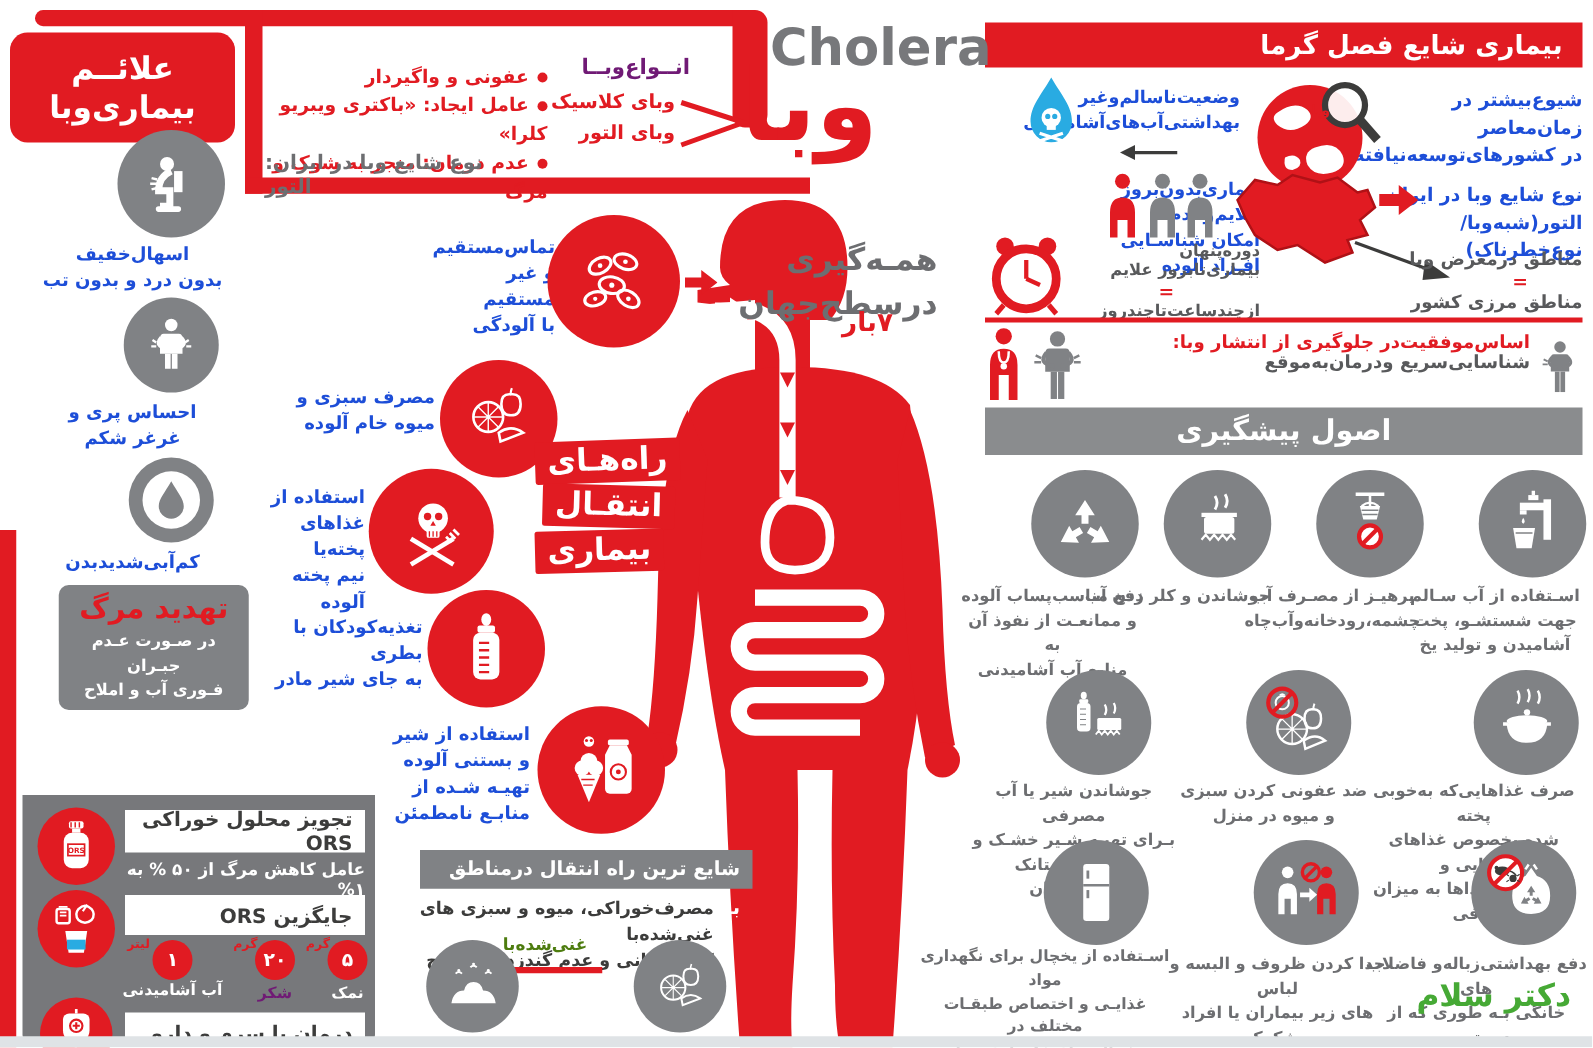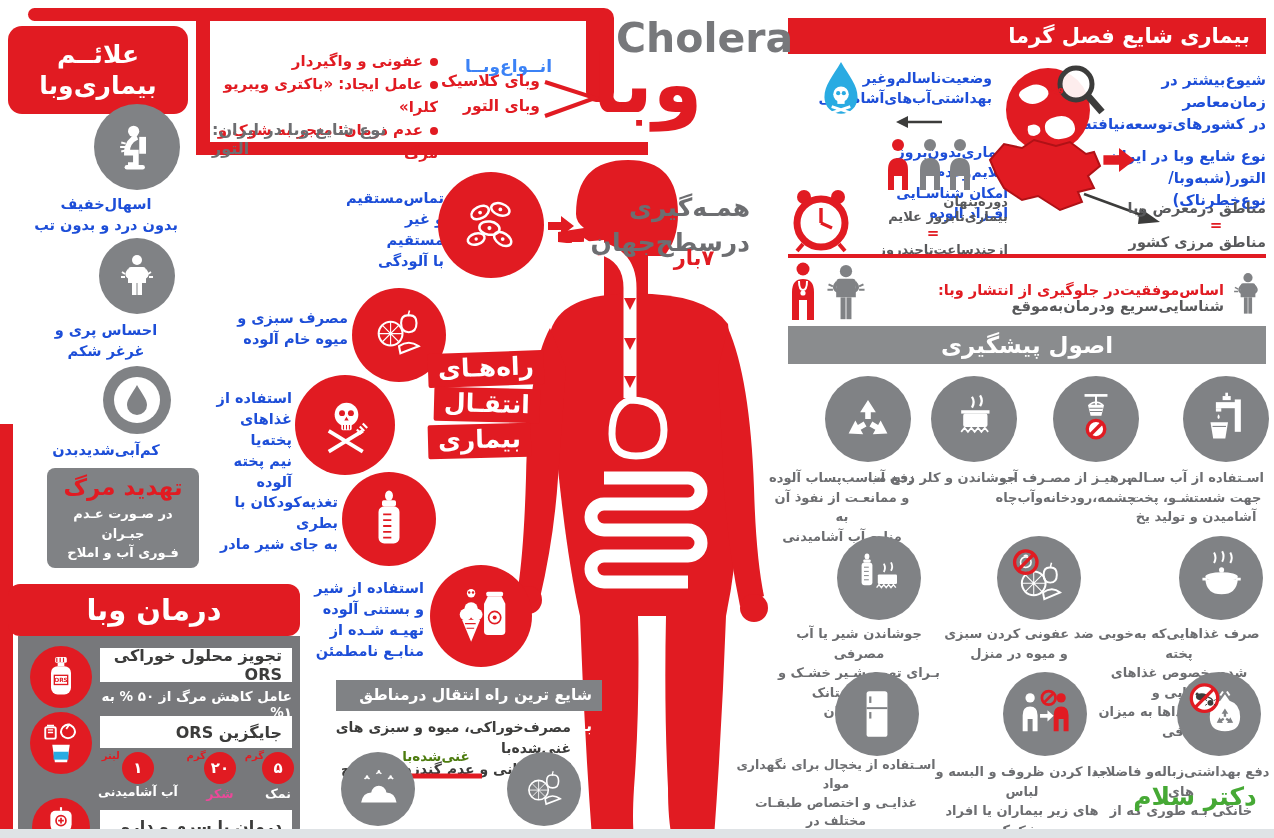--- a/index.html
+++ b/index.html
@@ -66,21 +66,21 @@
 
   <div class="abs" style="left:616px;top:14px;width:175px;font-size:41px;font-weight:bold;color:#77787b;z-index:3">Cholera</div>
   <div class="abs fa" style="left:580px;top:38px;width:135px;font-size:80px;color:#e11b22;text-align:center;z-index:3">وبا</div>
 
   <div class="abs redbg" style="left:8px;top:26px;width:180px;height:88px;border-radius:14px;z-index:2;
        display:flex;align-items:center;justify-content:center">
     <div class="hdr pre" style="font-size:25px;text-align:center;line-height:1.25">علائــم
 بیماری‌وبا</div>
   </div>
 
-  <div class="abs fa" style="left:440px;top:56px;width:112px;color:#3b82f6;font-size:17px;text-align:right;z-index:3">انــواع‌وبــا</div>
+  <div class="abs fa" style="left:440px;top:44px;width:112px;color:#701a75;font-size:17px;text-align:right;z-index:3">انــواع‌وبــا</div>
   <div class="abs fa redtxt" style="left:420px;top:72px;width:120px;font-size:15.5px;text-align:right;z-index:3">وبای کلاسیک</div>
   <div class="abs fa redtxt" style="left:420px;top:97px;width:120px;font-size:15.5px;text-align:right;z-index:3">وبای التور</div>
   <svg class="abs" style="left:543px;top:74px;z-index:3" width="56" height="48" viewBox="0 0 56 48">
     <polyline points="2,8 52,24 2,42" stroke="#e11b22" stroke-width="4" fill="none"></polyline>
   </svg>
   <div class="abs" style="left:212px;top:50px;width:226px;z-index:3">
     <div class="fa redtxt" style="font-size:15px;text-align:right;line-height:23px">
       <span style="display:inline-block;width:8px;height:8px;border-radius:50%;background:#e11b22;margin-left:7px"></span><span>عفونی و واگیردار</span>
     </div>
     <div class="fa redtxt" style="font-size:15px;text-align:right;line-height:23px">
@@ -126,24 +126,20 @@
   </div>
   <div class="lbl" style="left:38px;top:440px;width:136px;text-align:center">کم‌آبی‌شدیدبدن</div>
 
   <div class="abs redbg" style="left:0;top:424px;width:13px;height:414px;z-index:2"></div>
   <div class="abs graybg" style="left:16px;top:468px;width:152px;height:100px;border-radius:8px;z-index:2;padding:6px 8px;box-sizing:border-box">
     <div class="fa redtxt" style="font-size:23px;text-align:center">تهدید مرگ</div>
     <div class="fa pre" style="font-size:13px;color:#fff;text-align:center;line-height:1.5;margin-top:4px">در صـورت عـدم جبـران
 فـوری آب و املاح بدن</div>
   </div>
 
-  <div class="abs redbg" style="left:8px;top:584px;width:292px;height:52px;border-radius:12px;z-index:3;
-       display:flex;align-items:center;justify-content:center">
-    <div class="hdr" style="font-size:29px">درمان وبا</div>
-  </div>
   <div class="abs" style="left:18px;top:636px;width:282px;height:196px;background:#77787b;z-index:2;border-radius:0 0 4px 4px"></div>
 
   <div class="circ redbg" style="left:30px;top:646px;width:62px;height:62px;z-index:3">
     <svg width="40" height="44" viewBox="0 0 48 52">
       <rect x="17" y="2" width="14" height="7" rx="2" fill="#fff"></rect>
       <path d="M19,3 v5 M23,3 v5 M27,3 v5" stroke="#e11b22" stroke-width="1.4"></path>
       <rect x="20" y="9" width="8" height="4" fill="#fff"></rect>
       <rect x="12" y="13" width="24" height="34" rx="8" fill="#fff"></rect>
       <rect x="16" y="24" width="16" height="11" fill="#fff" stroke="#e11b22" stroke-width="1.6"></rect>
       <text x="24" y="32.5" text-anchor="middle" font-size="7" font-weight="bold" fill="#e11b22">ORS</text>
@@ -171,21 +167,21 @@
   </div>
   <div class="abs" style="left:98px;top:752px;width:196px;z-index:3;display:flex;flex-direction:row-reverse;justify-content:space-between">
     <div style="text-align:center;position:relative">
       <span class="fa redtxt abs" style="font-size:10px;right:30px;top:-2px">گرم</span>
       <div class="redbg" style="width:32px;height:32px;border-radius:50%;margin:0 auto;display:flex;align-items:center;justify-content:center;color:#fff;font-weight:bold;font-size:15px">۵</div>
       <div class="fa" style="font-size:12.5px;color:#fff;margin-top:2px">نمک</div>
     </div>
     <div style="text-align:center;position:relative">
       <span class="fa redtxt abs" style="font-size:10px;right:30px;top:-2px">گرم</span>
       <div class="redbg" style="width:32px;height:32px;border-radius:50%;margin:0 auto;display:flex;align-items:center;justify-content:center;color:#fff;font-weight:bold;font-size:15px">۲۰</div>
-      <div class="fa" style="font-size:12.5px;color:#ec4899;margin-top:2px">شکر</div>
+      <div class="fa" style="font-size:12.5px;color:#701a75;margin-top:2px">شکر</div>
     </div>
     <div style="text-align:center;position:relative">
       <span class="fa redtxt abs" style="font-size:10px;right:58px;top:-2px">لیتر</span>
       <div class="redbg" style="width:32px;height:32px;border-radius:50%;margin:0 auto;display:flex;align-items:center;justify-content:center;color:#fff;font-weight:bold;font-size:15px">۱</div>
       <div class="fa" style="font-size:12.5px;color:#fff;margin-top:0">آب آشامیدنی</div>
     </div>
   </div>
 
   <div class="circ redbg" style="left:32px;top:798px;width:58px;height:58px;z-index:3">
     <svg width="34" height="40" viewBox="0 0 48 56">
@@ -412,21 +408,21 @@
     <circle cx="15" cy="31" r="2.6" fill="#fff"></circle>
   </svg>
   <svg class="abs" style="left:822px;top:264px;z-index:2" width="48" height="58" viewBox="0 0 44 52">
     <circle cx="22" cy="6" r="5.6" fill="#808285"></circle>
     <path d="M16,13 h12 q3,0 3,4 v13 h-18 v-13 q0,-4 3,-4 z" fill="#808285"></path>
     <path d="M14,16 q-7,8 6,10 M30,16 q7,8 -6,10" stroke="#808285" stroke-width="3" fill="none"></path>
     <rect x="17" y="30" width="4.6" height="20" fill="#808285"></rect>
       <rect x="22.4" y="30" width="4.6" height="20" fill="#808285"></rect>
     <path d="M6,18 l4,2 M5,23 l5,0 M38,18 l-4,2 M39,23 l-5,0" stroke="#808285" stroke-width="1.8"></path>
   </svg>
-  <div class="abs fa" style="left:868px;top:282px;width:356px;font-size:14.5px;text-align:right;z-index:2"><span class="redtxt">اساس‌موفقیت‌در جلوگیری از انتشار وبا:</span><span style="color:#58595b"> شناسایی‌سریع ودرمان‌به‌موقع</span></div>
+  <div class="abs fa" style="left:868px;top:266px;width:356px;font-size:14.5px;text-align:right;z-index:2"><span class="redtxt">اساس‌موفقیت‌در جلوگیری از انتشار وبا:</span><span style="color:#58595b"> شناسایی‌سریع ودرمان‌به‌موقع</span></div>
   <svg class="abs" style="left:1230px;top:272px;z-index:2" width="36" height="44" viewBox="0 0 44 52">
     <circle cx="22" cy="6" r="5.6" fill="#808285"></circle>
     <path d="M16,13 h12 q3,0 3,4 v13 h-18 v-13 q0,-4 3,-4 z" fill="#808285"></path>
     <path d="M14,16 q-7,8 6,10 M30,16 q7,8 -6,10" stroke="#808285" stroke-width="3" fill="none"></path>
     <rect x="17" y="30" width="4.6" height="20" fill="#808285"></rect>
       <rect x="22.4" y="30" width="4.6" height="20" fill="#808285"></rect>
     <path d="M6,18 l4,2 M5,23 l5,0" stroke="#808285" stroke-width="1.8"></path>
   </svg>
 
   <div class="abs hdr" style="left:788px;top:326px;width:478px;height:38px;background:#8a8c8e;font-size:23px;

